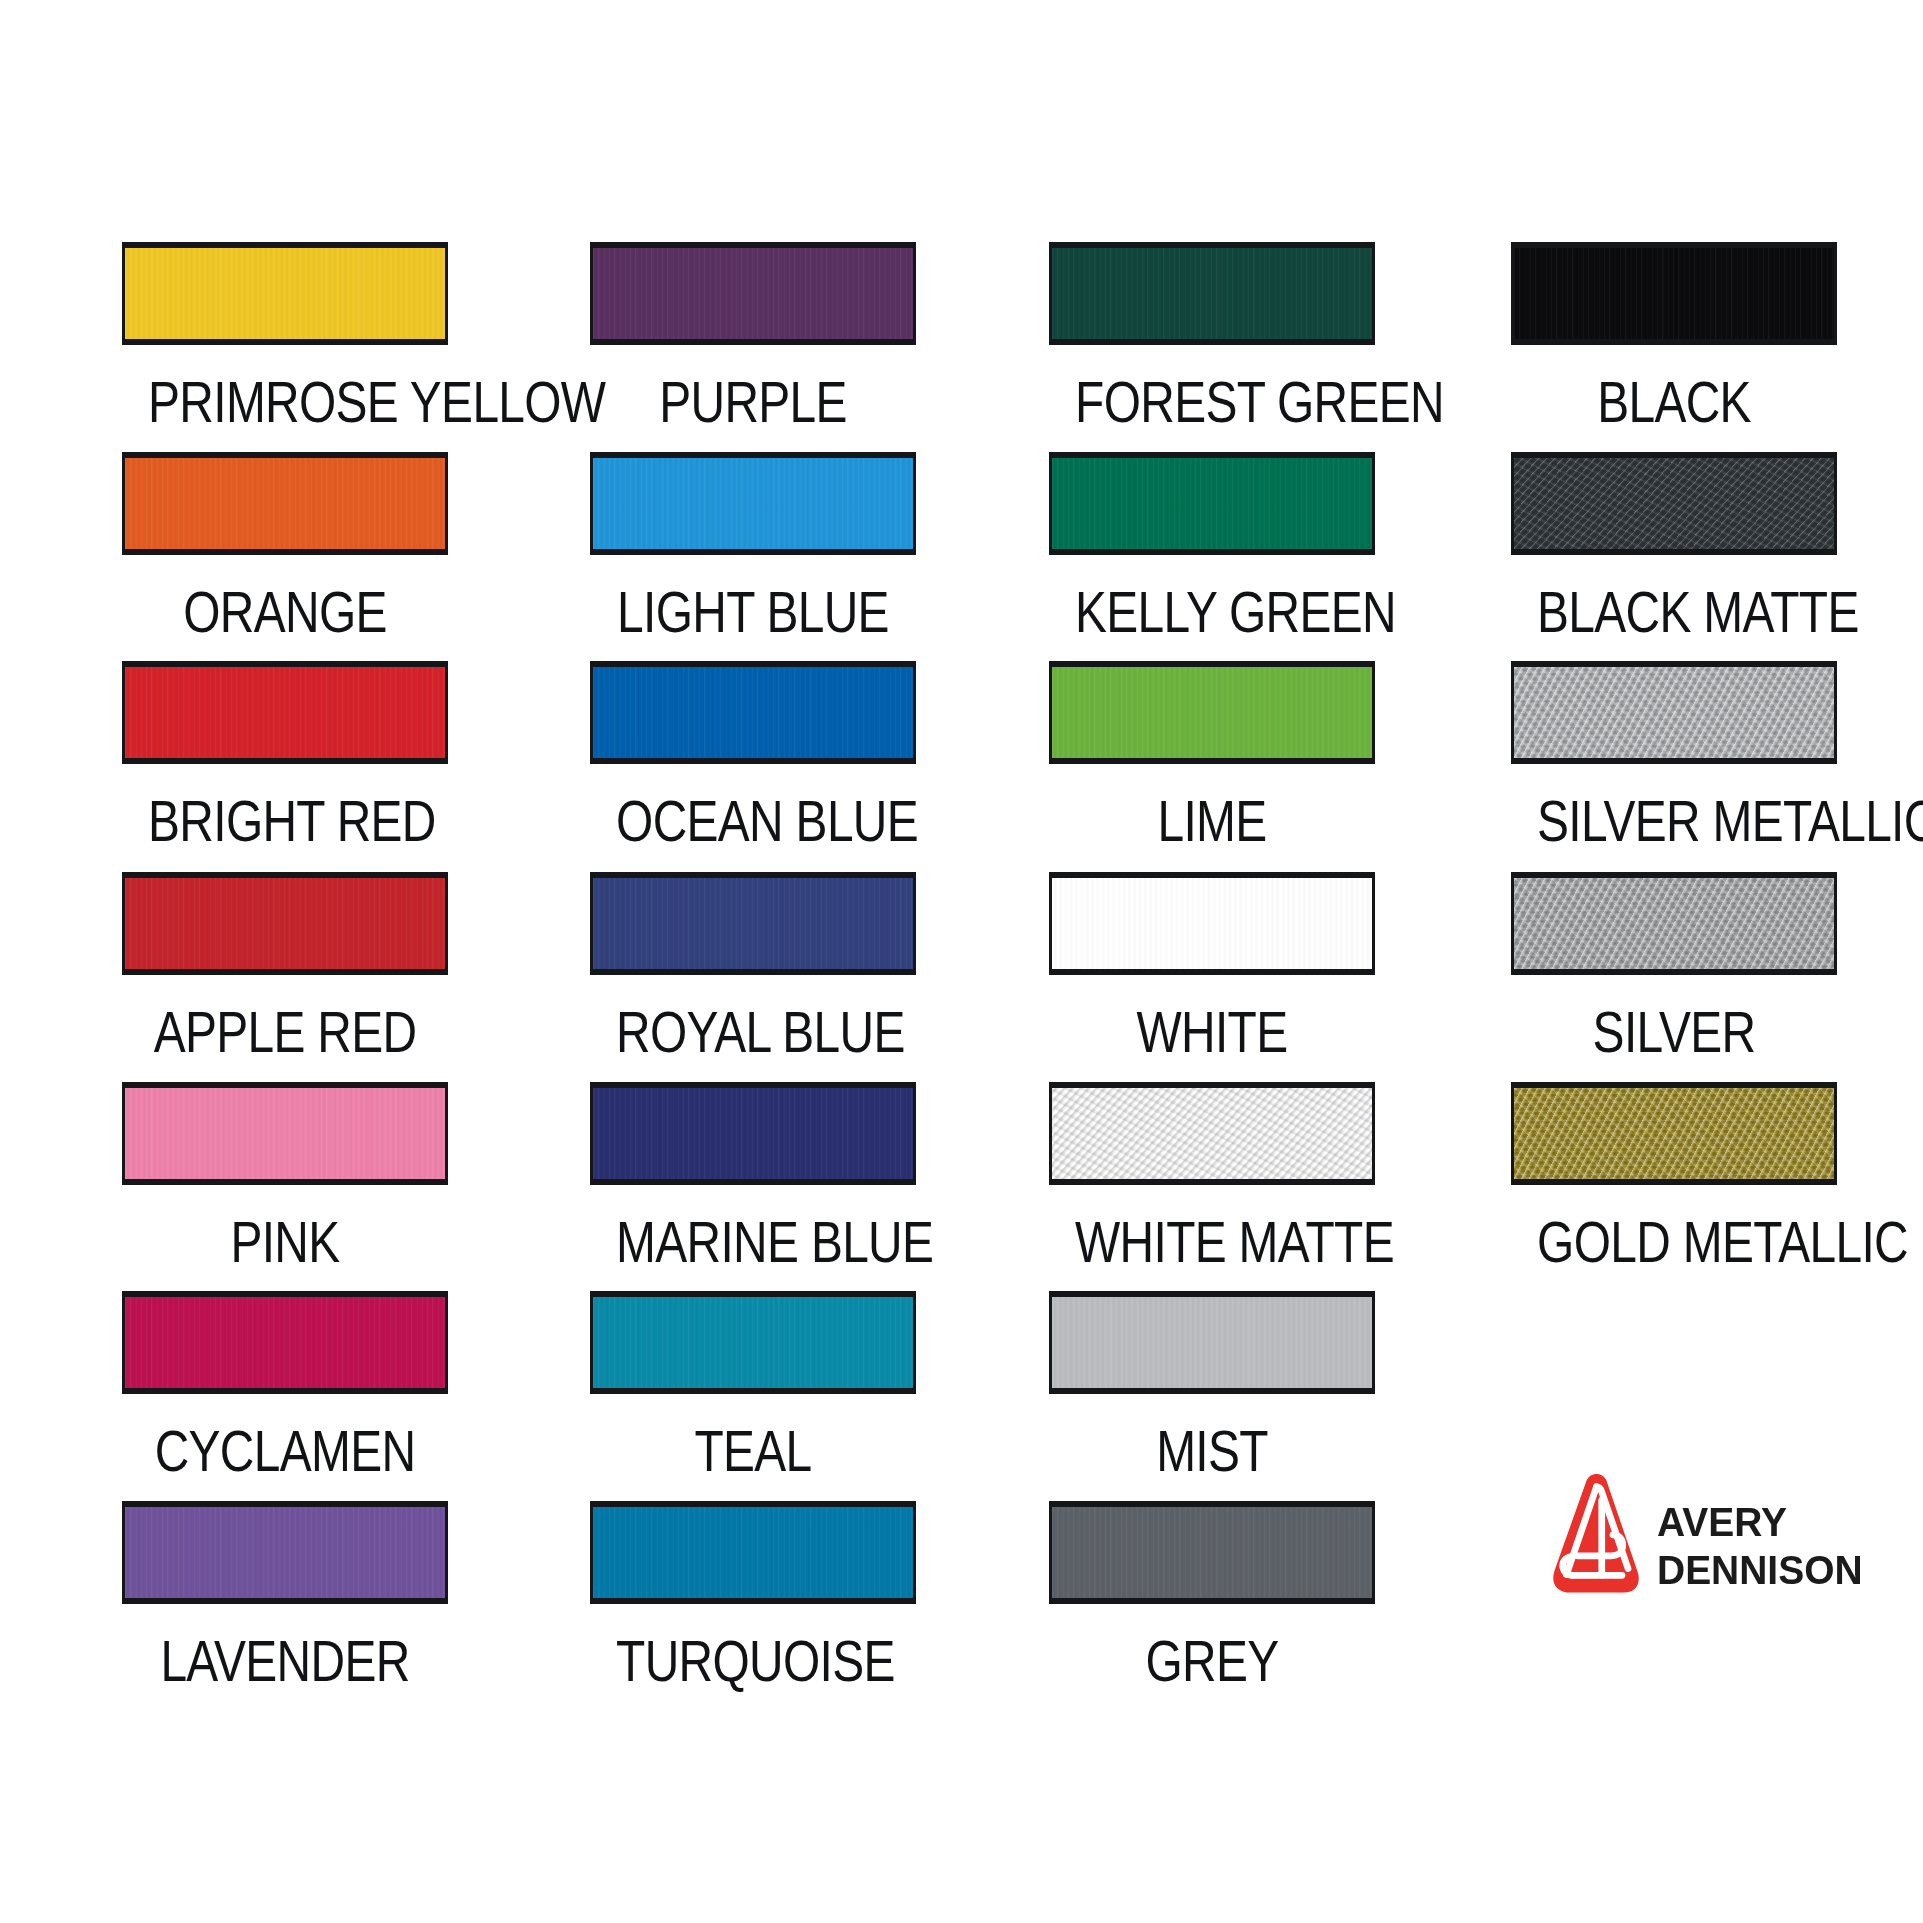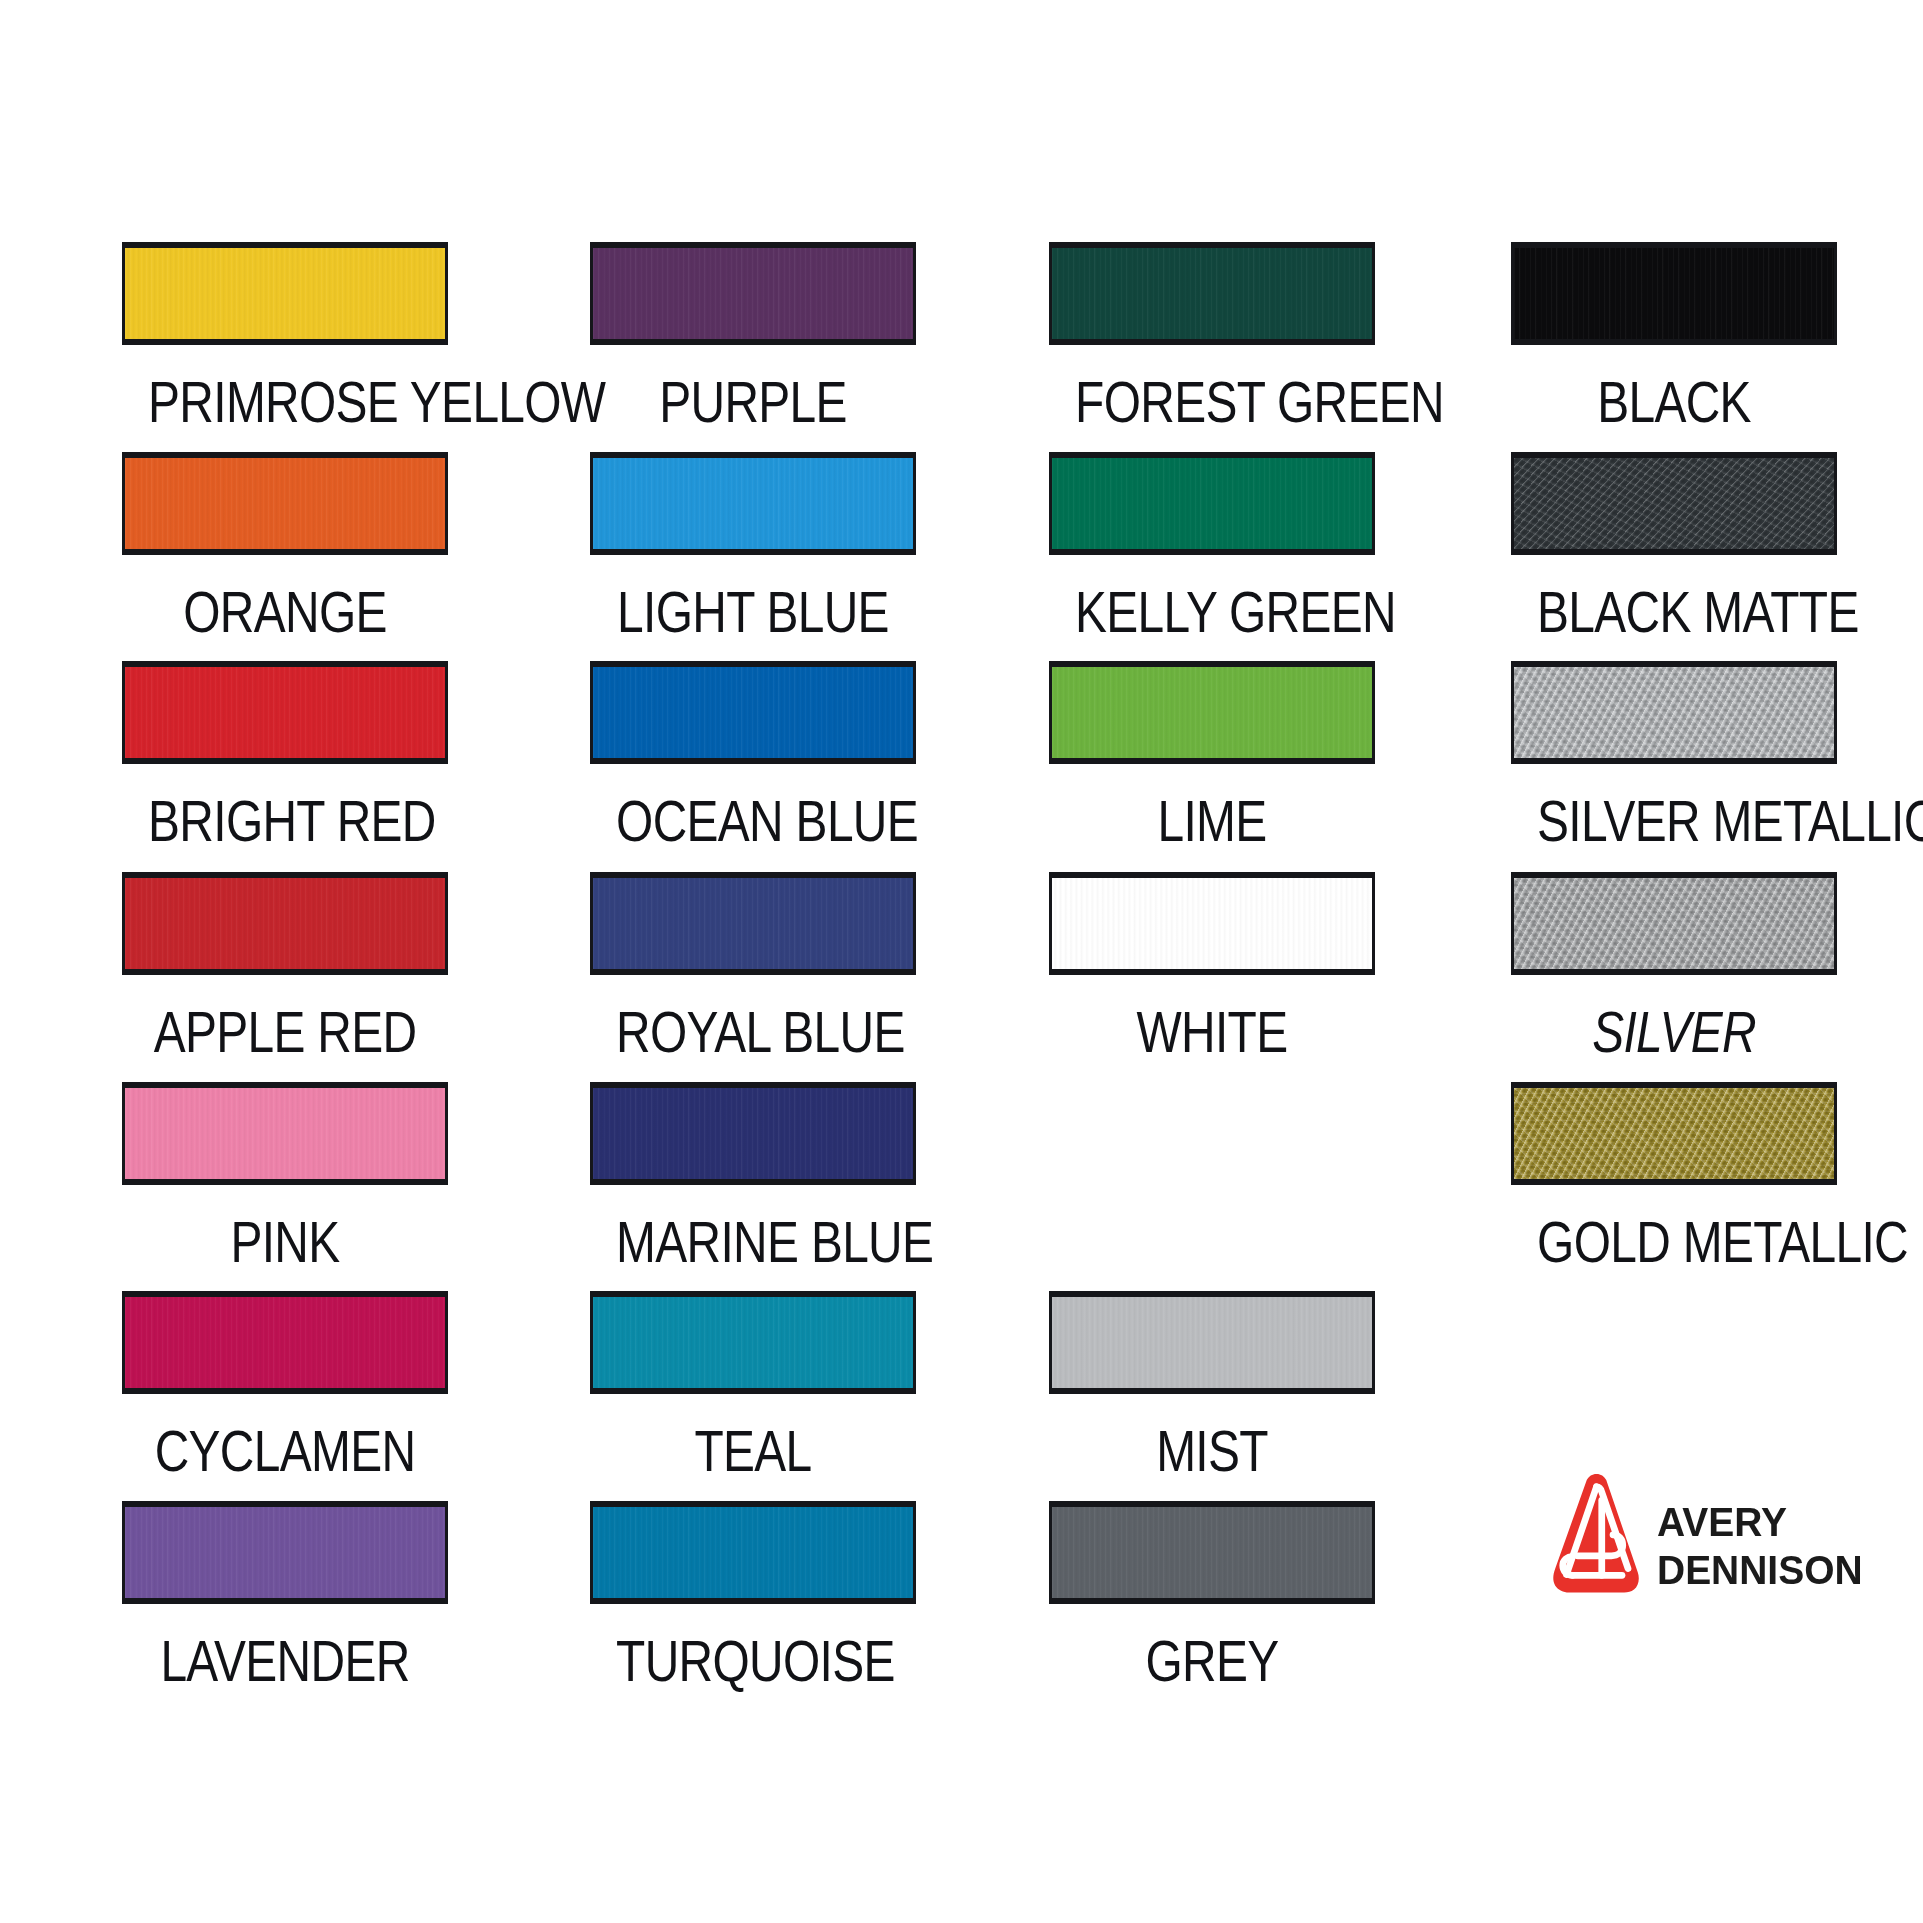--- a/index.html
+++ b/index.html
@@ -232,40 +232,47 @@
         </div>
         <div class="swatch-label">ROYAL BLUE</div>
       </div>
       <div class="swatch-cell" style="left: 927px; top: 630px;">
         <div class="chip">
           <div class="chip-fill" style="background: rgb(255, 255, 255);"></div>
           <div class="chip-grain"></div>
         </div>
         <div class="swatch-label">WHITE</div>
       </div>
-      <div class="swatch-cell" style="left: 1389px; top: 630px; font-style: italic;">
+      <div class="swatch-cell" style="left: 1389px; top: 630px;">
         <div class="chip chip-metal">
           <div class="chip-fill" style="background: rgb(169, 171, 173);"></div>
           <div class="chip-grain"></div>
         </div>
         <div class="swatch-label">SILVER</div>
       </div>
       <div class="swatch-cell" style="left: 0px; top: 840px;">
         <div class="chip">
           <div class="chip-fill" style="background: rgb(238, 130, 170);"></div>
           <div class="chip-grain"></div>
         </div>
         <div class="swatch-label">PINK</div>
       </div>
       <div class="swatch-cell" style="left: 468px; top: 840px;">
         <div class="chip">
           <div class="chip-fill" style="background: rgb(42, 48, 112);"></div>
           <div class="chip-grain"></div>
         </div>
         <div class="swatch-label">MARINE BLUE</div>
+      </div>
+      <div class="swatch-cell" style="left: 927px; top: 840px;">
+        <div class="chip chip-matte">
+          <div class="chip-fill" style="background: rgb(255, 255, 255);"></div>
+          <div class="chip-grain"></div>
+        </div>
+        <div class="swatch-label">WHITE MATTE</div>
       </div>
       <div class="swatch-cell" style="left: 1389px; top: 840px;">
         <div class="chip chip-metal">
           <div class="chip-fill" style="background: rgb(160, 141, 40);"></div>
           <div class="chip-grain"></div>
         </div>
         <div class="swatch-label">GOLD METALLIC</div>
       </div>
       <div class="swatch-cell" style="left: 0px; top: 1049px;">
         <div class="chip">

